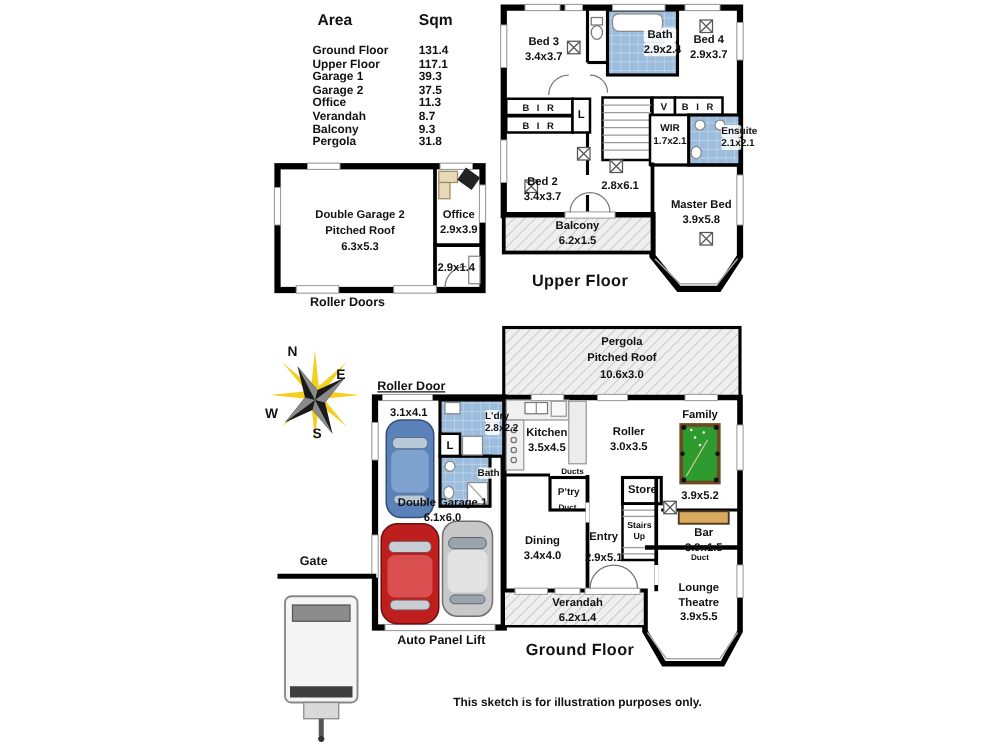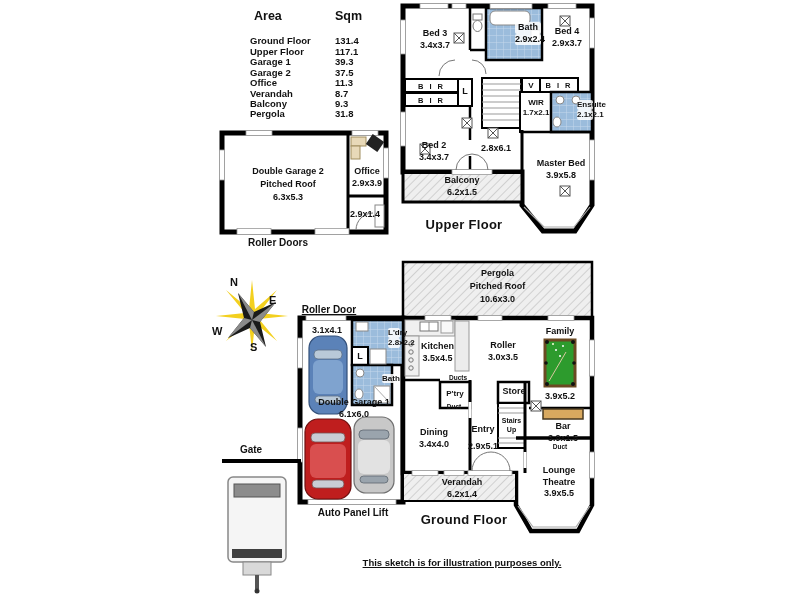--- a/index.html
+++ b/index.html
@@ -415,15 +415,15 @@
     <span class="ln">Theatre</span>
     <span class="ln">3.9x5.5</span>
     </div>
   <div class="lbl" style="left:422px;top:477px;width:80px;">
     <span class="ln">Verandah</span>
     <span class="ln">6.2x1.4</span>
     </div>
   <div class="lbl" style="left:230px;top:444px;width:42px;font-size:10px;">Gate</div>
   <div class="lbl title" style="left:398px;top:514px;width:132px;">Ground Floor</div>
 
-  <div class="lbl" style="left:282px;top:557px;width:360px;font-size:9.5px;text-decoration:underline;">This sketch is for illustration purposes only.</div>
+  <div class="lbl" style="left:282px;top:557px;width:360px;font-size:9.5px;">This sketch is for illustration purposes only.</div>
 
 </div>
 
 </body></html>

